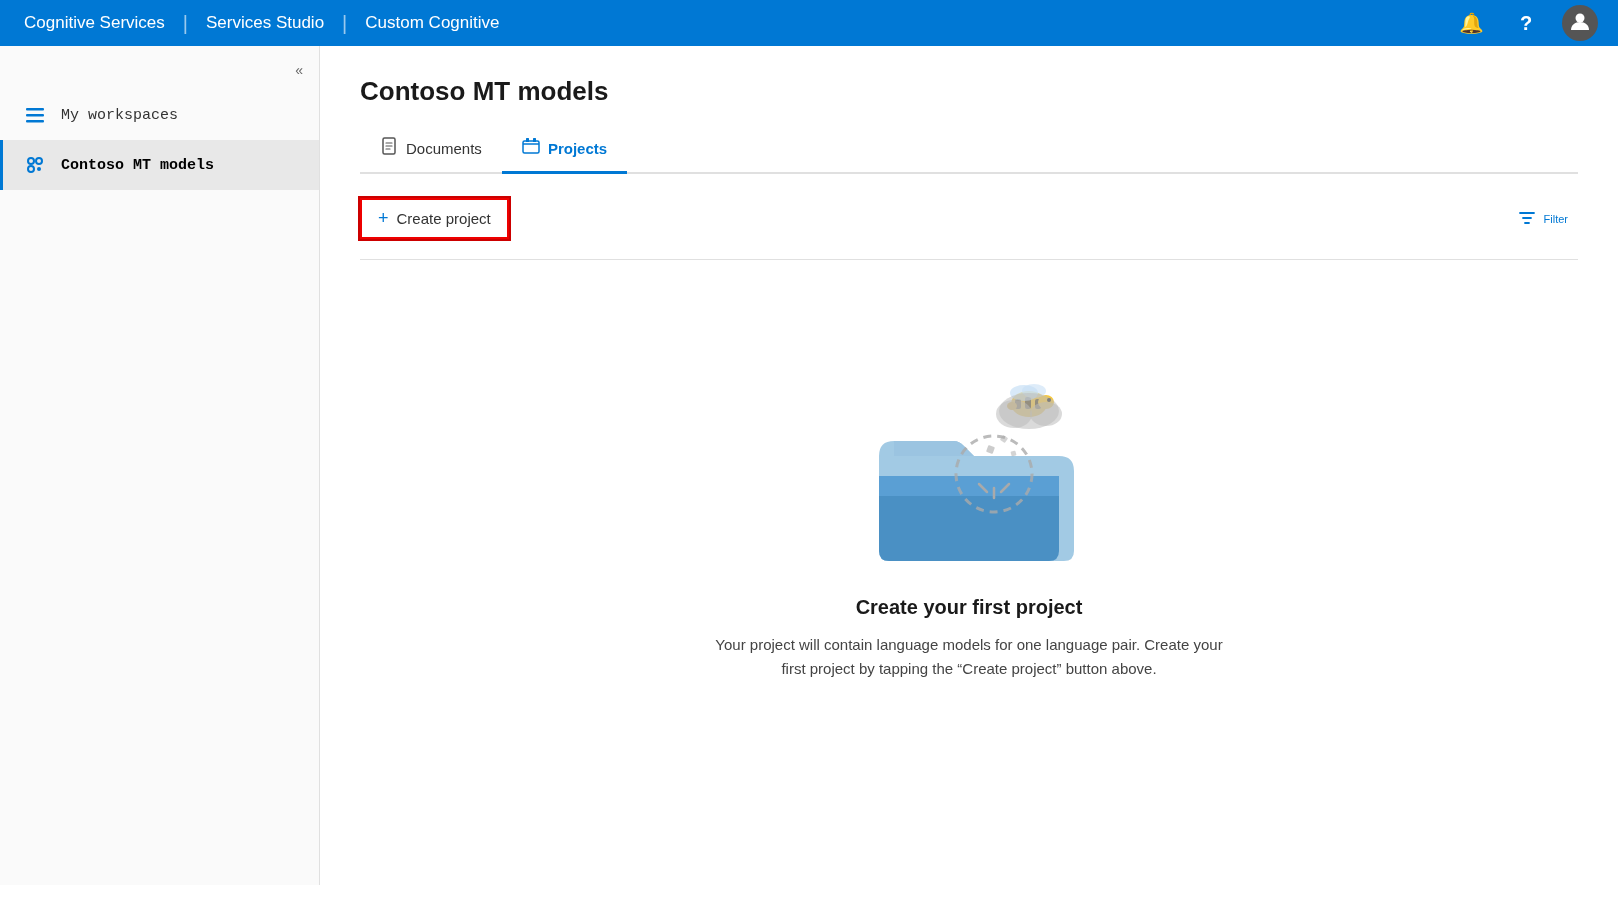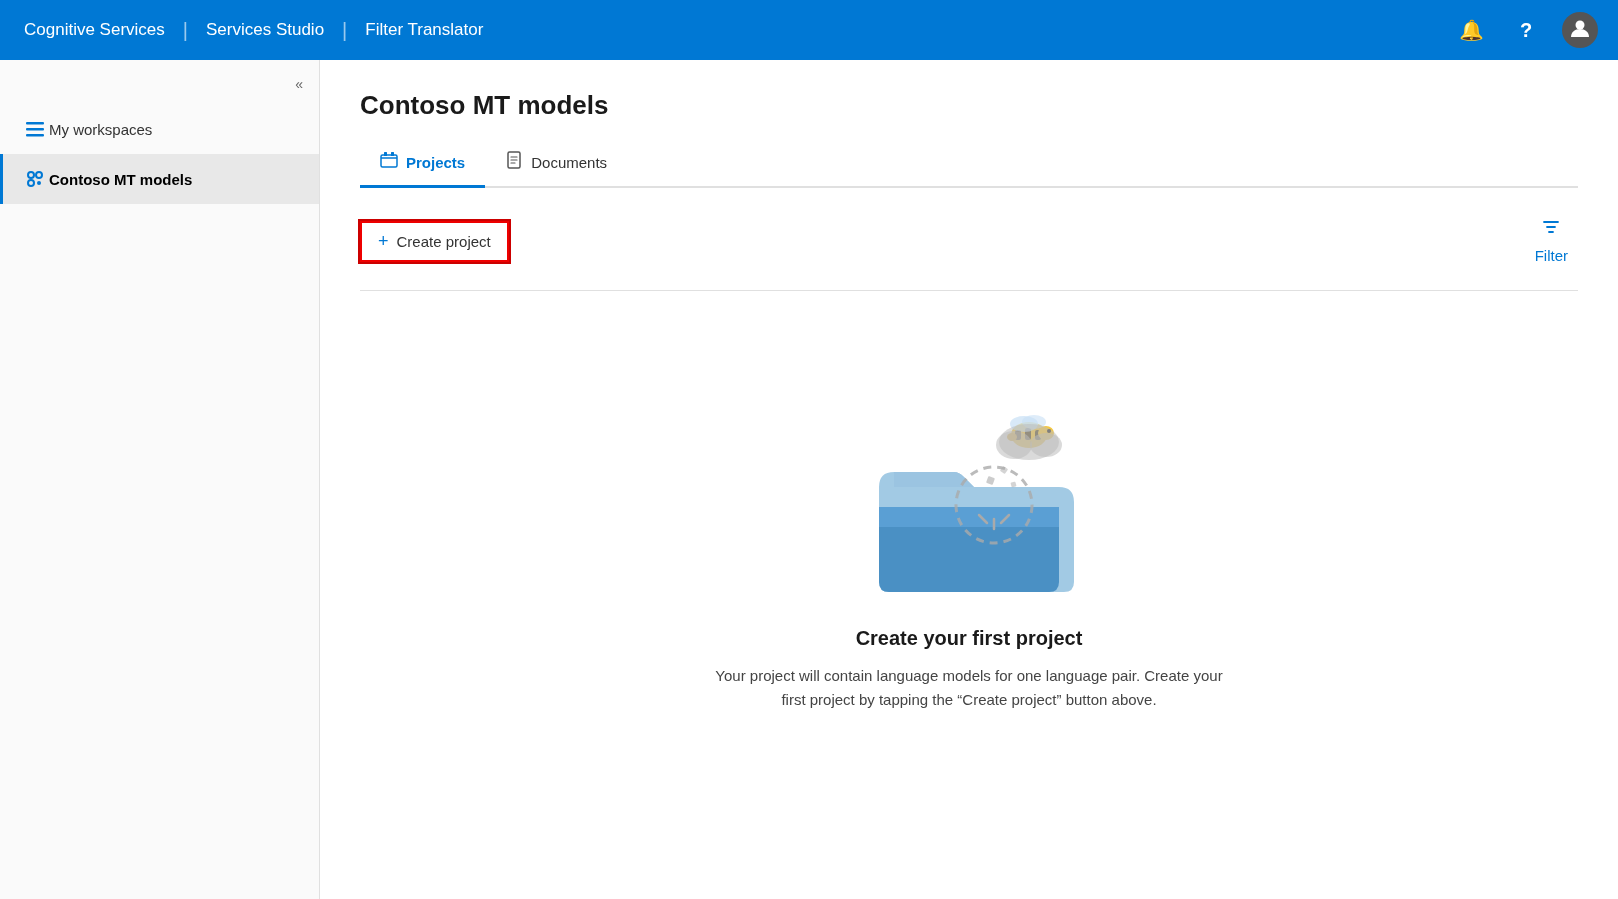--- a/index.html
+++ b/index.html
@@ -1,21 +1,21 @@
 <!DOCTYPE html>
 <html><head>
   <meta charset="utf-8">
   <style>
     * { box-sizing: border-box; margin: 0; padding: 0; }
     body { font-family: 'Segoe UI', Arial, sans-serif; background: #fff; height: 899px; width: 1618px; overflow: hidden; }
 
     
     .top-nav {
       background: #0078d4;
-      height: 60px;
+      height: 46px;
       display: flex;
       align-items: center;
       padding: 0 20px;
       color: white;
       flex-shrink: 0;
     }
     .top-nav-left {
       display: flex;
       align-items: center;
       gap: 0;
@@ -87,26 +87,27 @@
       padding: 8px 16px 12px;
     }
     .collapse-icon {
       color: #666;
       font-size: 14px;
       cursor: pointer;
     }
     .sidebar-item {
       display: flex;
       align-items: center;
-      gap: 2px;
+      gap: 14px;
       padding: 14px 20px;
       cursor: pointer;
       font-size: 15px;
       color: #333;
       border-left: 3px solid transparent;
+      font-family: Liberation Mono, monospace;
     }
     .sidebar-item.active {
       background: #e8e8e8;
       border-left: 3px solid #0078d4;
       font-weight: 600;
       color: #000;
     }
     .sidebar-item-icon {
       font-size: 20px;
       color: #0078d4;
@@ -183,25 +184,24 @@
       font-size: 18px;
       font-weight: 300;
     }
     .filter-btn {
       display: flex;
       align-items: center;
       gap: 8px;
       background: none;
       border: none;
       color: #0078d4;
-      font-size: 15px;
+      font-size: 11px;
       cursor: pointer;
       font-family: inherit;
       padding: 6px 10px;
-      flex-direction: column;
     }
 
     
     .empty-state {
       display: flex;
       flex-direction: column;
       align-items: center;
       justify-content: center;
       padding: 60px 20px 40px;
     }
@@ -235,21 +235,21 @@
   </style>
 </head>
 <body>
 
 <nav class="top-nav">
   <div class="top-nav-left">
     <span class="nav-item">Cognitive Services</span>
     <span class="nav-separator">|</span>
     <span class="nav-item">Services Studio</span>
     <span class="nav-separator">|</span>
-    <span class="nav-item">Filter Translator</span>
+    <span class="nav-item">Custom Cognitive</span>
   </div>
   <div class="top-nav-right">
     <button class="nav-icon-btn" title="Notifications">
       <span>🔔</span>
     </button>
     <button class="nav-icon-btn" title="Help">
       <span style="font-size:20px;font-weight:bold;">?</span>
     </button>
     <button class="avatar-btn" title="User account">
       <span>
@@ -291,39 +291,39 @@
       </span>
       <span class="sidebar-item-label">Contoso MT models</span>
     </div>
 
   </aside>
 
   <main class="content-area">
     <h1 class="page-title">Contoso MT models</h1>
 
     <div class="tabs">
+      <div class="tab">
+        <span class="tab-icon">
+          <svg width="18" height="18" viewBox="0 0 18 18" fill="none" xmlns="http://www.w3.org/2000/svg">
+            <rect x="3" y="1" width="12" height="16" rx="1.5" stroke="#555" stroke-width="1.5"></rect>
+            <path d="M6 6h6M6 9h6M6 12h4" stroke="#555" stroke-width="1.2" stroke-linecap="round"></path>
+          </svg>
+        </span>
+        <span>Documents</span>
+      </div>
       <div class="tab active">
         <span class="tab-icon">
           <svg width="18" height="18" viewBox="0 0 18 18" fill="none" xmlns="http://www.w3.org/2000/svg">
             <rect x="1" y="4" width="16" height="12" rx="1.5" stroke="#0078d4" stroke-width="1.5"></rect>
             <path d="M1 7h16" stroke="#0078d4" stroke-width="1.5"></path>
             <rect x="4" y="1" width="3" height="4" rx="0.5" fill="#0078d4"></rect>
             <rect x="11" y="1" width="3" height="4" rx="0.5" fill="#0078d4"></rect>
           </svg>
         </span>
         <span>Projects</span>
-      </div>
-      <div class="tab">
-        <span class="tab-icon">
-          <svg width="18" height="18" viewBox="0 0 18 18" fill="none" xmlns="http://www.w3.org/2000/svg">
-            <rect x="3" y="1" width="12" height="16" rx="1.5" stroke="#555" stroke-width="1.5"></rect>
-            <path d="M6 6h6M6 9h6M6 12h4" stroke="#555" stroke-width="1.2" stroke-linecap="round"></path>
-          </svg>
-        </span>
-        <span>Documents</span>
       </div>
     </div>
 
     <div class="toolbar">
       <button class="create-project-btn">
         <span class="btn-plus">+</span>
         <span>Create project</span>
       </button>
       <button class="filter-btn">
         <span>

